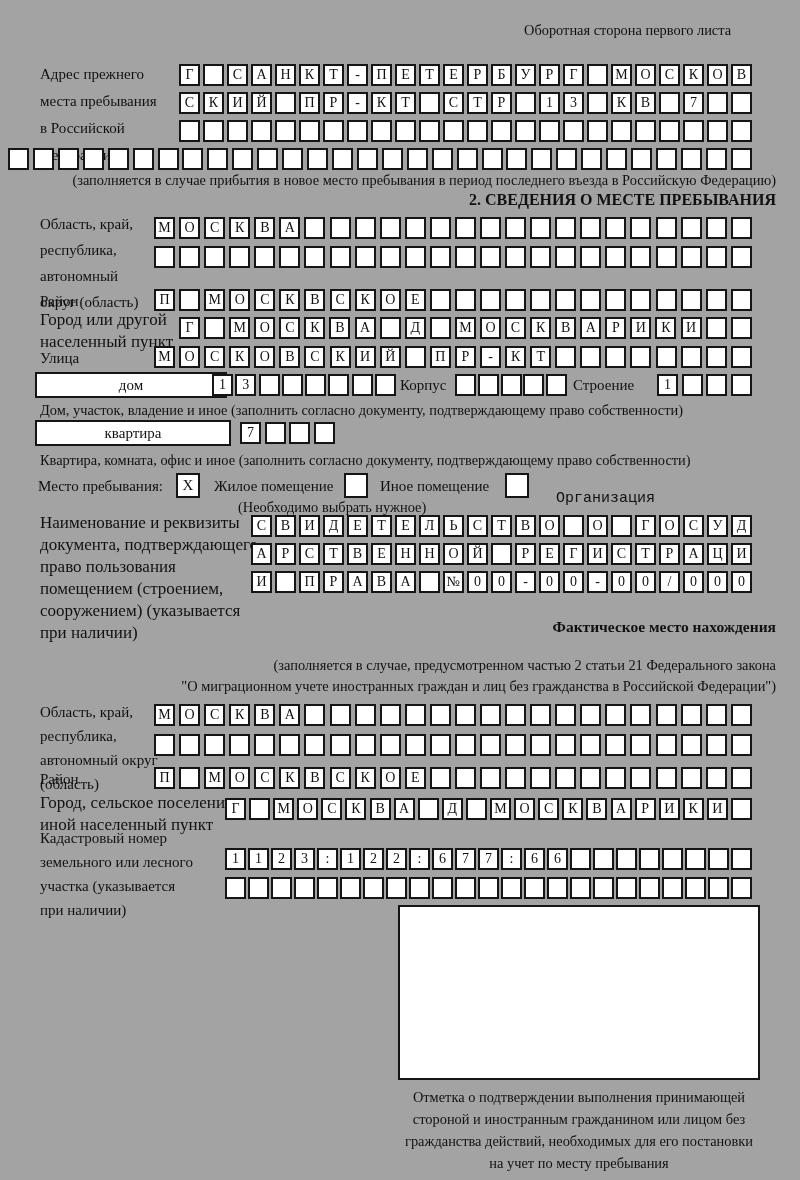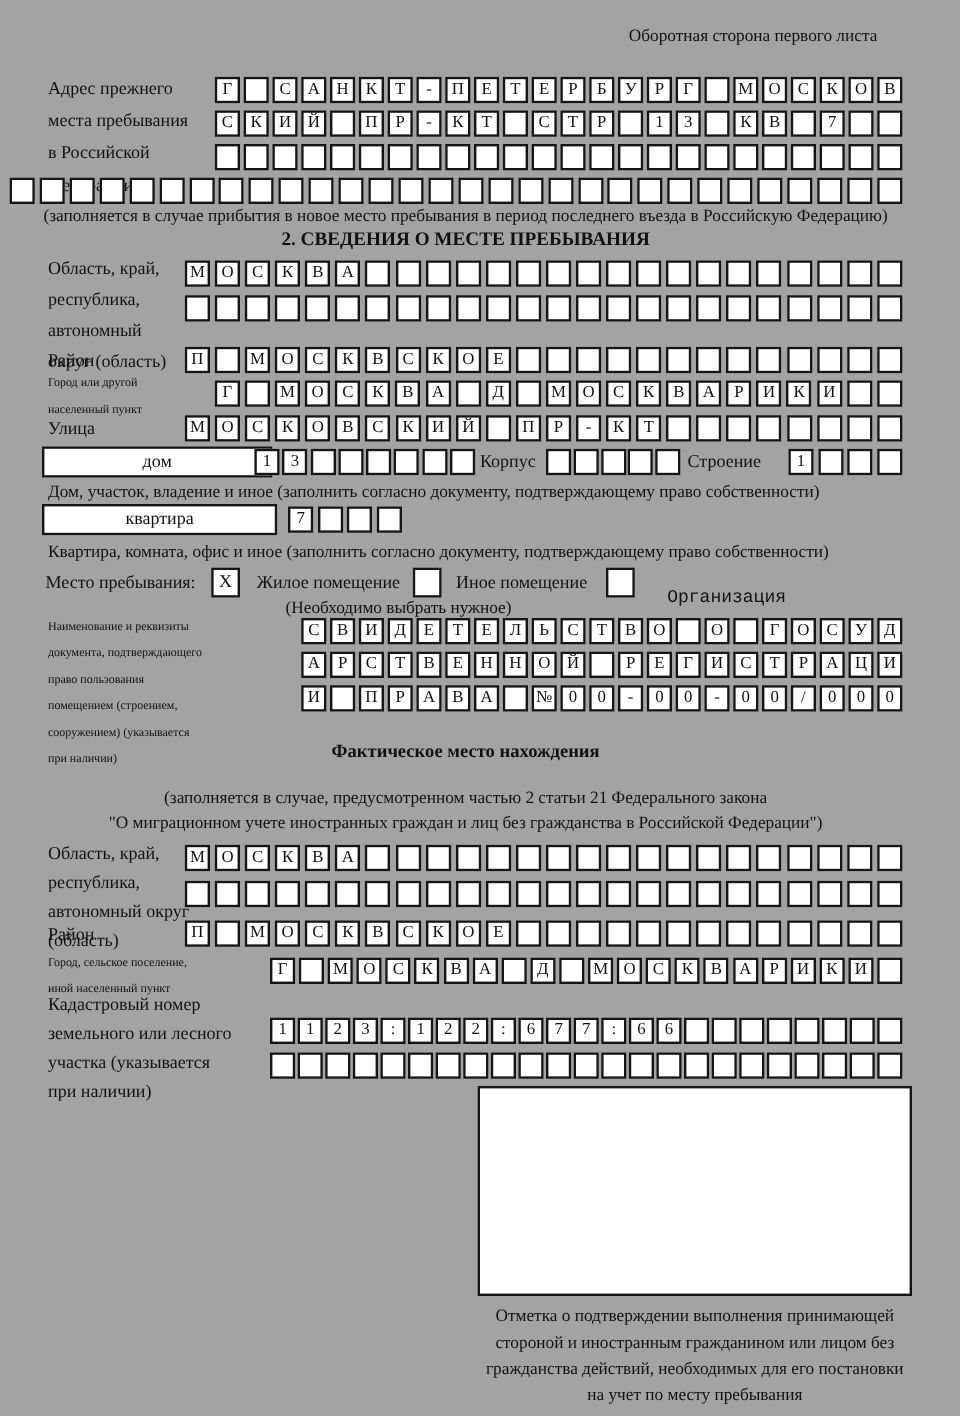--- a/index.html
+++ b/index.html
@@ -3,24 +3,24 @@
 <meta charset="utf-8">
 <style>
   html,body{margin:0;padding:0;background:#e8e8e8;}
   #page{
     position:relative;width:800px;height:1180px;background:#a3a3a3;
     font-family:"Liberation Serif","DejaVu Serif",serif;color:#111;
     margin:0 auto;overflow:hidden;
   }
   .abs{position:absolute;}
   .lbl{font-size:15px;line-height:26px;white-space:pre-line;}
-  .lbl-t{font-size:10px;line-height:22px;white-space:pre-line;}
+  .lbl-t{font-size:17px;line-height:22px;white-space:pre-line;}
   .cap{font-size:14.4px;}
   .title{font-size:16px;font-weight:bold;}
-  .center{text-align:center;width:776px;left:0;}
+  .center{text-align:right;width:776px;left:0;}
   .cellrow{display:flex;justify-content:space-between;}
   .cell{
     width:21px;height:22px;border:2px solid #151515;box-sizing:border-box;
     display:flex;align-items:center;justify-content:center;
     font-size:14px;line-height:1;background:#fff;flex:0 0 auto;
   }
   .widebox{
     border:2px solid #151515;box-sizing:border-box;height:26px;background:#fff;
     display:flex;align-items:center;justify-content:center;font-size:15px;
   }

